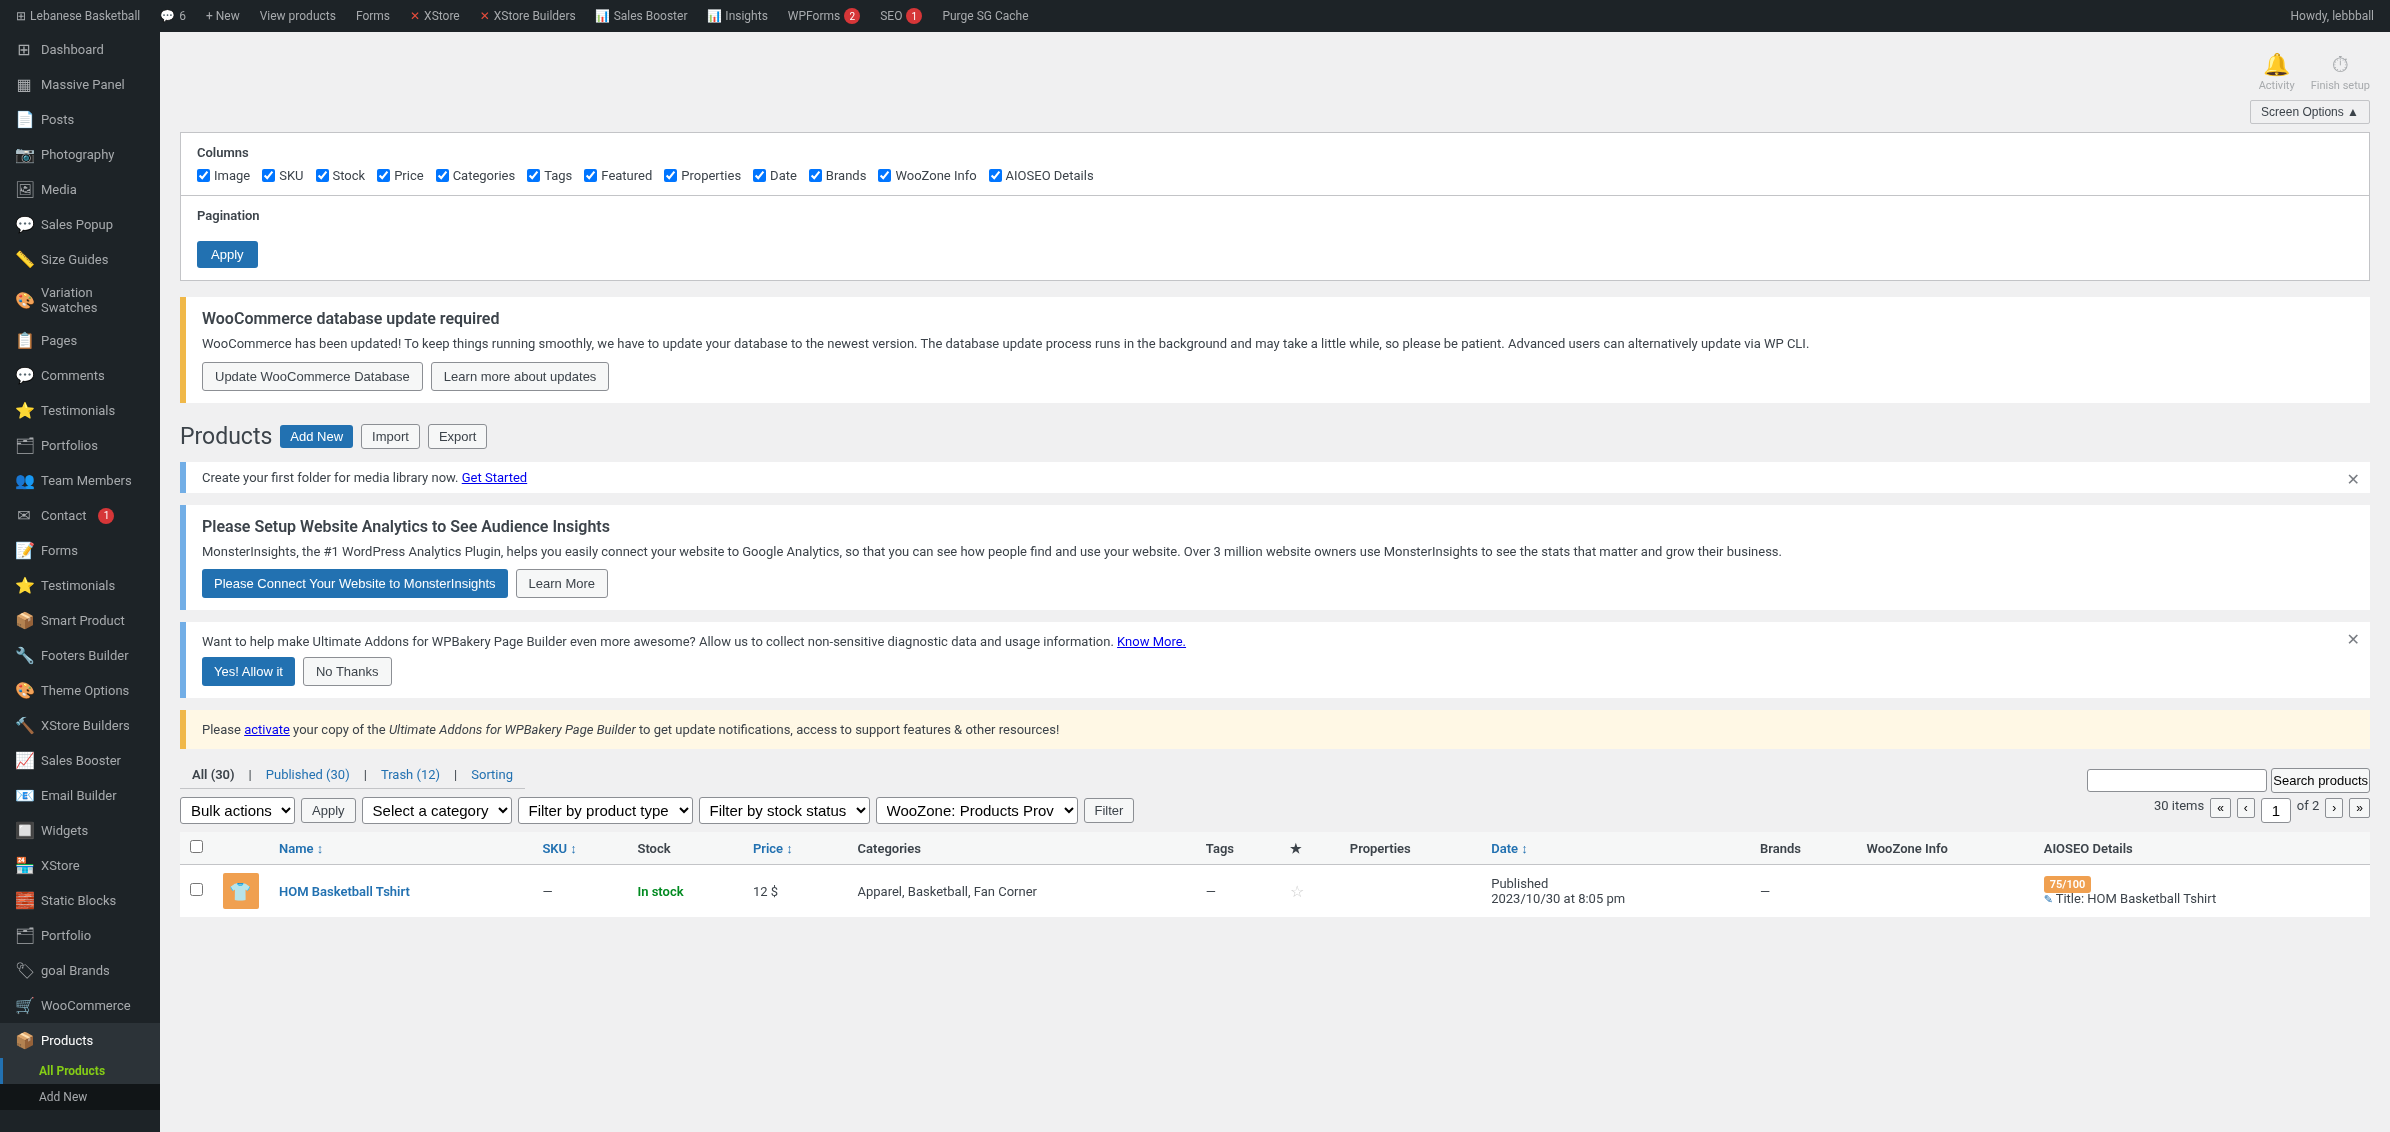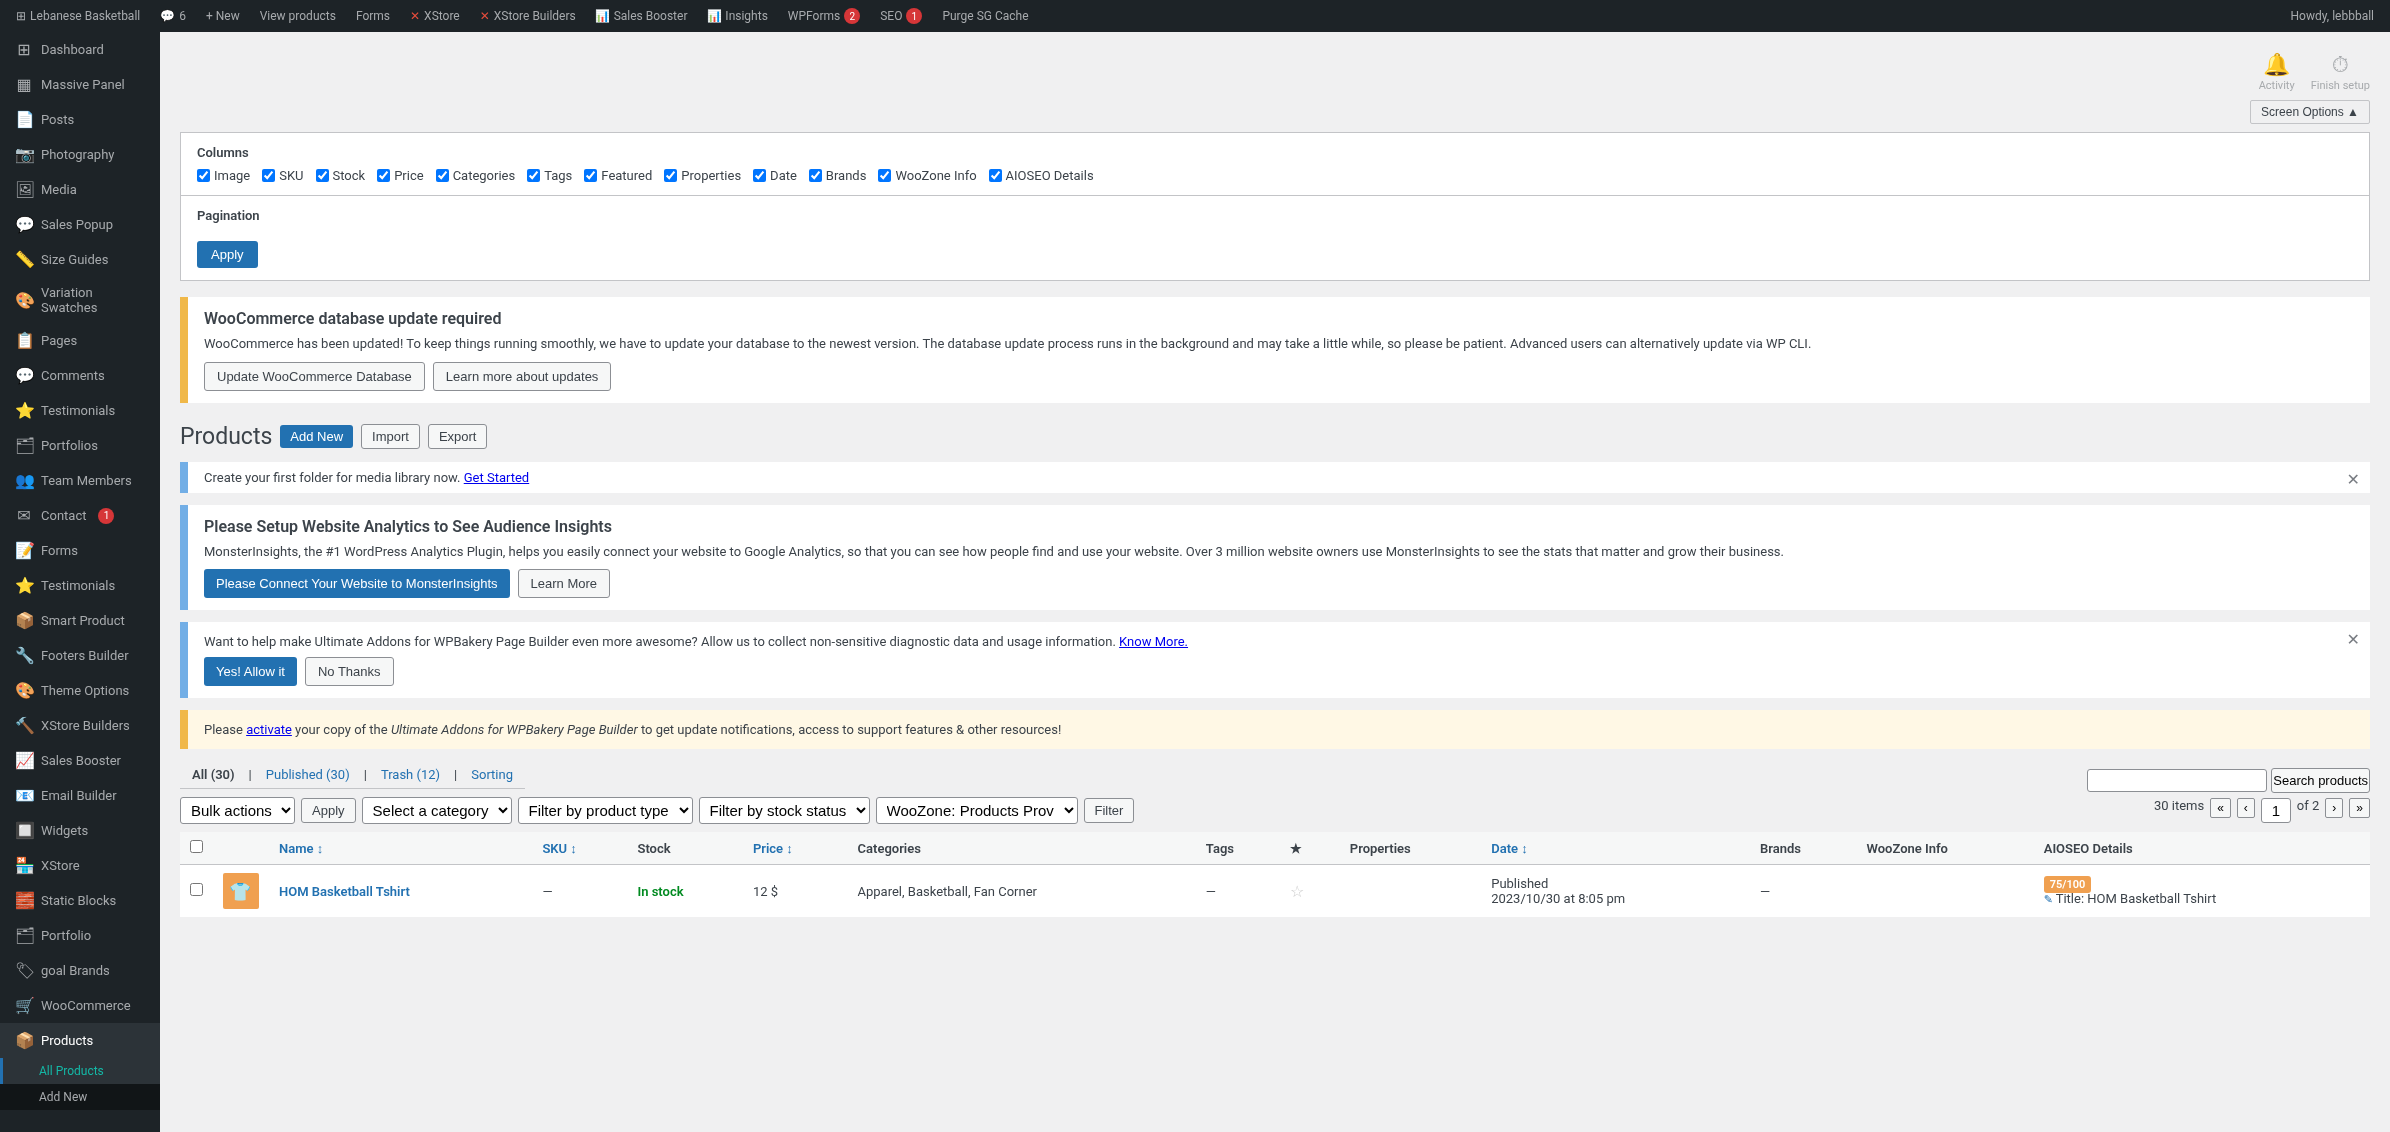--- a/index.html
+++ b/index.html
@@ -46,21 +46,21 @@
       overflow-y: auto;
       z-index: 100;
     }
     .sidebar-item {
       display: flex; align-items: center; gap: 8px;
       padding: 8px 12px;
       cursor: pointer; color: #a7aaad;
       border-left: 3px solid transparent;
       font-size: 13px;
     }
-    .sidebar-item.active { background: #2c3338; color: #14b8a6; border-left-color: #2271b1; }
+    .sidebar-item.active { background: #2c3338; color: #84cc16; border-left-color: #2271b1; font-weight: bold; }
     .sidebar-item .icon { width: 18px; text-align: center; font-size: 16px; }
     .sidebar-submenu { background: #111517; }
     .sidebar-submenu .sidebar-item { padding: 6px 12px 6px 36px; font-size: 12px; }
     .sidebar-item.active-parent { background: #2c3338; color: #fff; }
 
     
     #main {
       margin-left: 160px;
       padding: 20px;
       flex: 1;
@@ -90,21 +90,21 @@
     .col-check input[type=checkbox] { cursor: pointer; }
     .pagination-row { display: flex; align-items: center; gap: 8px; font-size: 13px; }
     .pagination-input { width: 40px; border: 1px solid #8c8f94; padding: 2px 6px; }
     .apply-btn {
       background: #2271b1; color: #fff; border: none; padding: 6px 14px;
       border-radius: 3px; cursor: pointer; font-size: 13px; margin-top: 10px;
     }
 
     
     .notice {
-      background: #fff; border-left: 8px solid #0f172a;
+      background: #fff; border-left: 6px solid #0f172a;
       padding: 12px 16px; margin-bottom: 12px;
       font-size: 13px; color: #3c434a; position: relative;
     }
     .notice.notice-warning { border-left-color: #f0b849; }
     .notice.notice-info { border-left-color: #72aee6; }
     .notice h2 { font-size: 16px; font-weight: 600; margin-bottom: 6px; }
     .notice p { margin-bottom: 8px; line-height: 1.5; }
     .notice-close {
       position: absolute; top: 8px; right: 10px;
       background: none; border: none; cursor: pointer;

